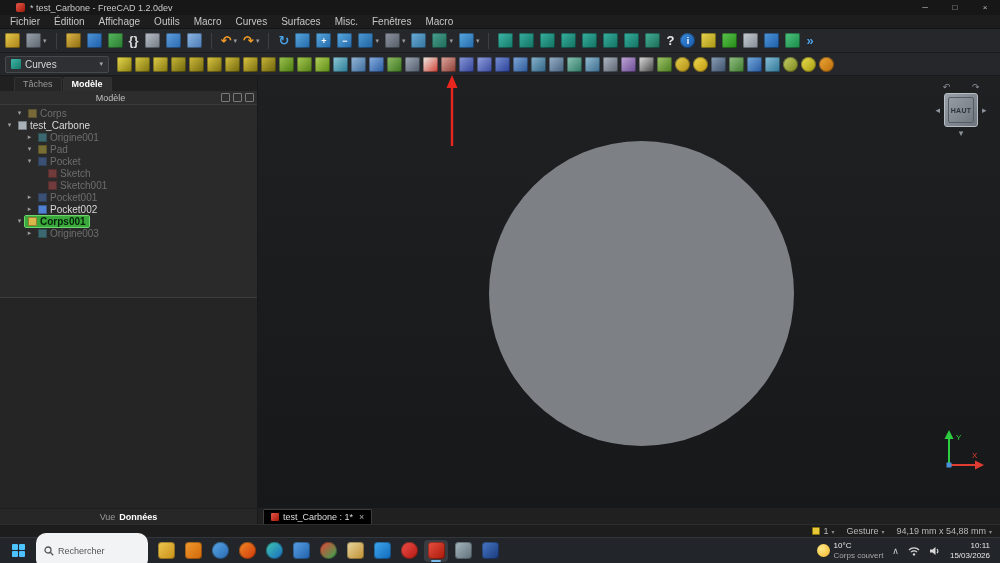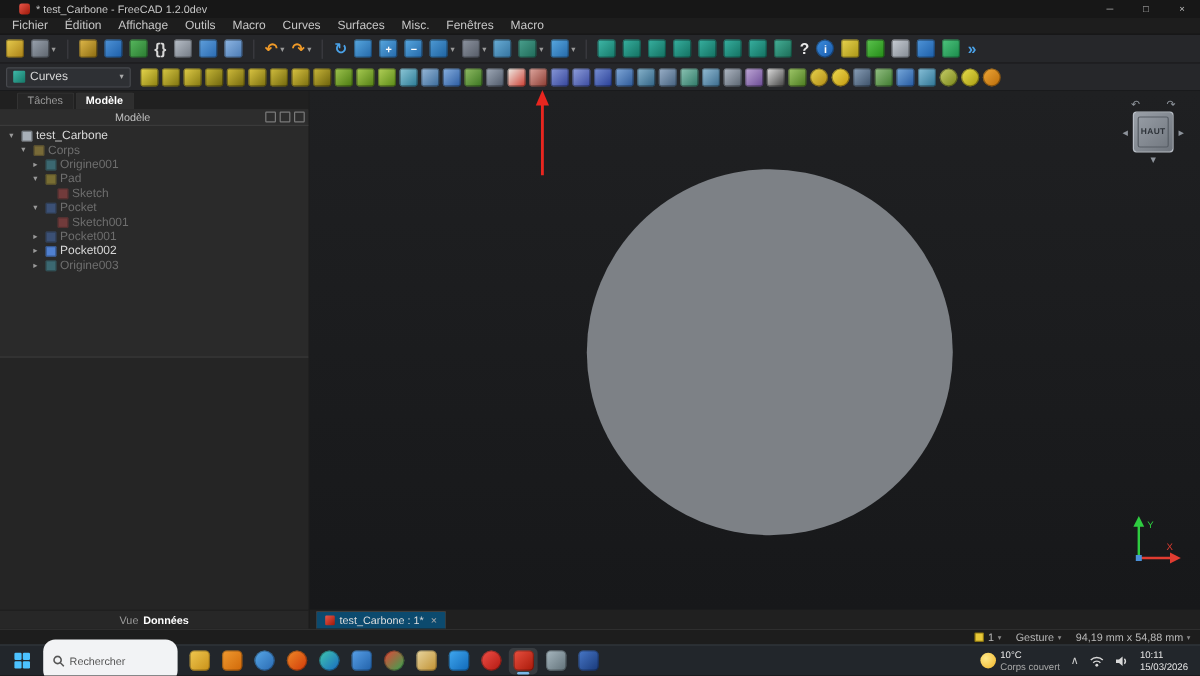--- a/index.html
+++ b/index.html
@@ -59,21 +59,21 @@
   .navcube{position:absolute;top:6px;right:6px;width:66px;color:#8d939b;text-align:center;user-select:none}
   .nc-row{display:flex;justify-content:center;gap:22px;font-size:9px;line-height:10px}
   .nc-mid{display:flex;align-items:center;justify-content:center;gap:4px;margin:1px 0}
   .nc-arr{font-size:9px;color:#8d939b}
   .nc-face{width:34px;height:34px;background:linear-gradient(135deg,#9aa0a8,#6e747c);border:1px solid #b8bec6;border-radius:3px;display:flex;align-items:center;justify-content:center}
   .nc-face-inner{width:26px;height:26px;border:1px solid #565c64;border-radius:2px;display:flex;align-items:center;justify-content:center;font-size:7px;font-weight:bold;color:#2d3238;letter-spacing:.3px}
   .axes{position:absolute;right:14px;bottom:34px}
 
   
   .doc-tabs{height:16px;background:#202020;display:flex;align-items:flex-end;padding-left:5px;flex:none}
-  .dtab{height:15px;background:#0c4a6e;border:1px solid #3d3d3d;border-bottom:none;display:flex;align-items:center;gap:4px;padding:0 7px;font-size:9px;color:#ddd;border-radius:2px 2px 0 0}
+  .dtab{height:15px;background:#000000;border:1px solid #3d3d3d;border-bottom:none;display:flex;align-items:center;gap:4px;padding:0 7px;font-size:9px;color:#ddd;border-radius:2px 2px 0 0}
   .dtab-ic{width:8px;height:8px;border-radius:1px;background:linear-gradient(135deg,#e8564a,#9e1808)}
   .dtab-close{color:#aaa;font-size:9px;margin-left:2px}
 
   
   .statusbar{height:13px;background:#1d1d1d;border-top:1px solid #2e2e2e;display:flex;align-items:center;justify-content:flex-end;gap:12px;padding:0 8px;font-size:9px;color:#b8b8b8;flex:none}
   .sb-item{display:flex;align-items:center;gap:3px}
   .sb-sq{width:8px;height:8px;background:#e8c838;border:1px solid #8a7410;border-radius:1px}
   .sb-caret{font-size:6px;color:#8a8a8a}
 
   
@@ -88,21 +88,21 @@
   .tb-app{width:24px;height:22px;display:flex;align-items:center;justify-content:center;border-radius:4px;position:relative}
   .tb-app.active{background:rgba(255,255,255,.10)}
   .tb-app.active::after{content:"";position:absolute;bottom:0;left:7px;right:7px;height:2px;background:#7ab8e8;border-radius:1px}
   .tb-app-ic{width:17px;height:17px;border-radius:4px;box-shadow:0 0 0 1px rgba(0,0,0,.3) inset}
   .tray{margin-left:auto;display:flex;align-items:center;gap:9px;color:#d8d8d8}
   .weather{display:flex;align-items:center;gap:4px}
   .sun{width:13px;height:13px;border-radius:50%;background:radial-gradient(circle at 35% 35%,#ffe98a,#f0b428)}
   .weather-text{font-size:8px;line-height:1.15;color:#e8e8e8}
   .weather-cond{color:#a8a8a8}
   .tray-glyph{font-size:9px;color:#cfcfcf}
-  .clock{font-size:8px;line-height:1.25;color:#e6e6e6;padding-right:4px}
+  .clock{font-size:8px;text-align:right;line-height:1.25;color:#e6e6e6;padding-right:4px}
 
   
   .red-arrow{position:absolute;left:444px;top:74px;width:16px;height:74px;z-index:60;pointer-events:none}
 </style>
 </head>
 <body>
 
 <div class="app">
 
   <div class="titlebar">
@@ -387,81 +387,88 @@
           <span class="ctab">Tâches</span>
           <span class="ctab active">Modèle</span>
         </div>
       <div class="tree-hdr">
         <span class="tree-hdr-label">Modèle</span>
         <span class="hdr-btn"></span>
         <span class="hdr-btn"></span>
         <span class="hdr-btn"></span>
       </div>
       <div class="tree">
+          <div class="tree-row dim" style="padding-left: 14px;">
+            <span class="twisty">▾</span>
+            <span class="tree-content">
+              <span class="tree-ic" style="background: rgb(216, 184, 74);"></span>
+              <span class="tree-label">Corps</span>
+            </span>
+          </div>
           <div class="tree-row normal" style="padding-left: 4px;">
             <span class="twisty">▾</span>
             <span class="tree-content">
               <span class="tree-ic" style="background: rgb(168, 176, 184);"></span>
               <span class="tree-label">test_Carbone</span>
             </span>
           </div>
-          <div class="tree-row dim" style="padding-left: 14px;">
-            <span class="twisty">▾</span>
-            <span class="tree-content">
-              <span class="tree-ic" style="background: rgb(216, 184, 74);"></span>
-              <span class="tree-label">Corps</span>
-            </span>
-          </div>
           <div class="tree-row dim" style="padding-left: 24px;">
             <span class="twisty">▸</span>
             <span class="tree-content">
               <span class="tree-ic" style="background: rgb(80, 180, 200);"></span>
               <span class="tree-label">Origine001</span>
             </span>
           </div>
           <div class="tree-row dim" style="padding-left: 24px;">
             <span class="twisty">▾</span>
             <span class="tree-content">
               <span class="tree-ic" style="background: rgb(216, 192, 64);"></span>
               <span class="tree-label">Pad</span>
             </span>
           </div>
+          <div class="tree-row dim" style="padding-left: 24px;">
+            <span class="twisty">▾</span>
+            <span class="tree-content">
+              <span class="tree-ic" style="background: rgb(80, 128, 208);"></span>
+              <span class="tree-label">Pocket</span>
+            </span>
+          </div>
           <div class="tree-row dim" style="padding-left: 34px;">
             <span class="twisty"></span>
             <span class="tree-content">
               <span class="tree-ic" style="background: rgb(200, 80, 80);"></span>
               <span class="tree-label">Sketch</span>
             </span>
           </div>
-          <div class="tree-row dim" style="padding-left: 24px;">
-            <span class="twisty">▾</span>
-            <span class="tree-content">
-              <span class="tree-ic" style="background: rgb(80, 128, 208);"></span>
-              <span class="tree-label">Pocket</span>
-            </span>
-          </div>
           <div class="tree-row dim" style="padding-left: 34px;">
             <span class="twisty"></span>
             <span class="tree-content">
               <span class="tree-ic" style="background: rgb(200, 80, 80);"></span>
               <span class="tree-label">Sketch001</span>
             </span>
           </div>
           <div class="tree-row dim" style="padding-left: 24px;">
             <span class="twisty">▸</span>
             <span class="tree-content">
               <span class="tree-ic" style="background: rgb(80, 128, 208);"></span>
               <span class="tree-label">Pocket001</span>
             </span>
           </div>
           <div class="tree-row normal" style="padding-left: 24px;">
             <span class="twisty">▸</span>
             <span class="tree-content">
               <span class="tree-ic" style="background: rgb(80, 128, 208);"></span>
               <span class="tree-label">Pocket002</span>
+            </span>
+          </div>
+          <div class="tree-row selected" style="padding-left: 14px;">
+            <span class="twisty">▾</span>
+            <span class="tree-content">
+              <span class="tree-ic" style="background: rgb(216, 184, 74);"></span>
+              <span class="tree-label">Corps001</span>
             </span>
           </div>
           <div class="tree-row dim" style="padding-left: 24px;">
             <span class="twisty">▸</span>
             <span class="tree-content">
               <span class="tree-ic" style="background: rgb(80, 180, 200);"></span>
               <span class="tree-label">Origine003</span>
             </span>
           </div>
         </div>

